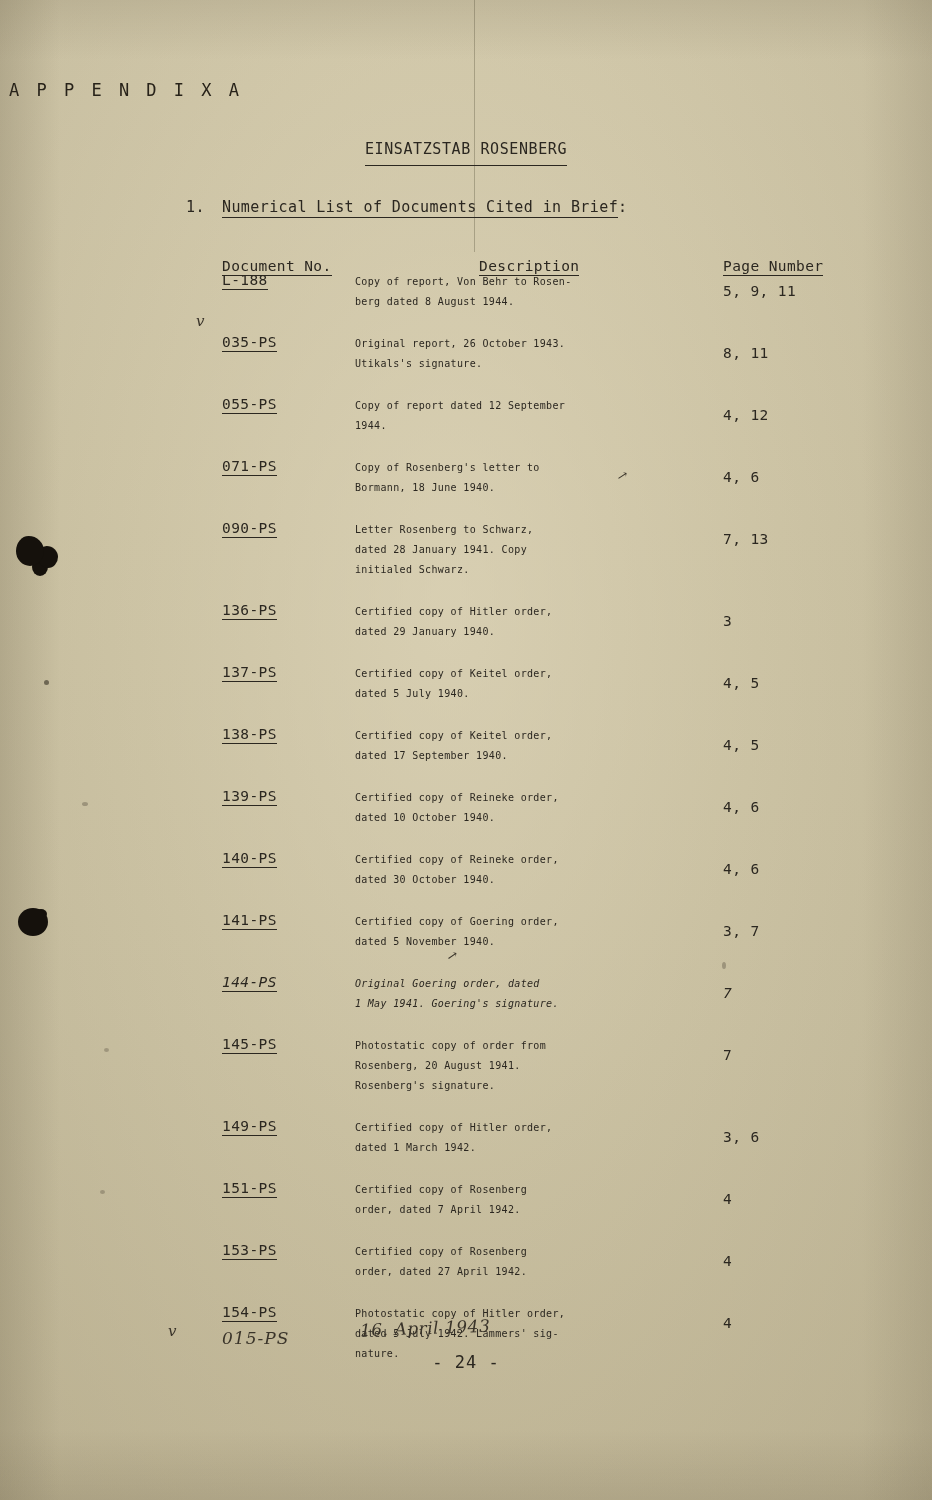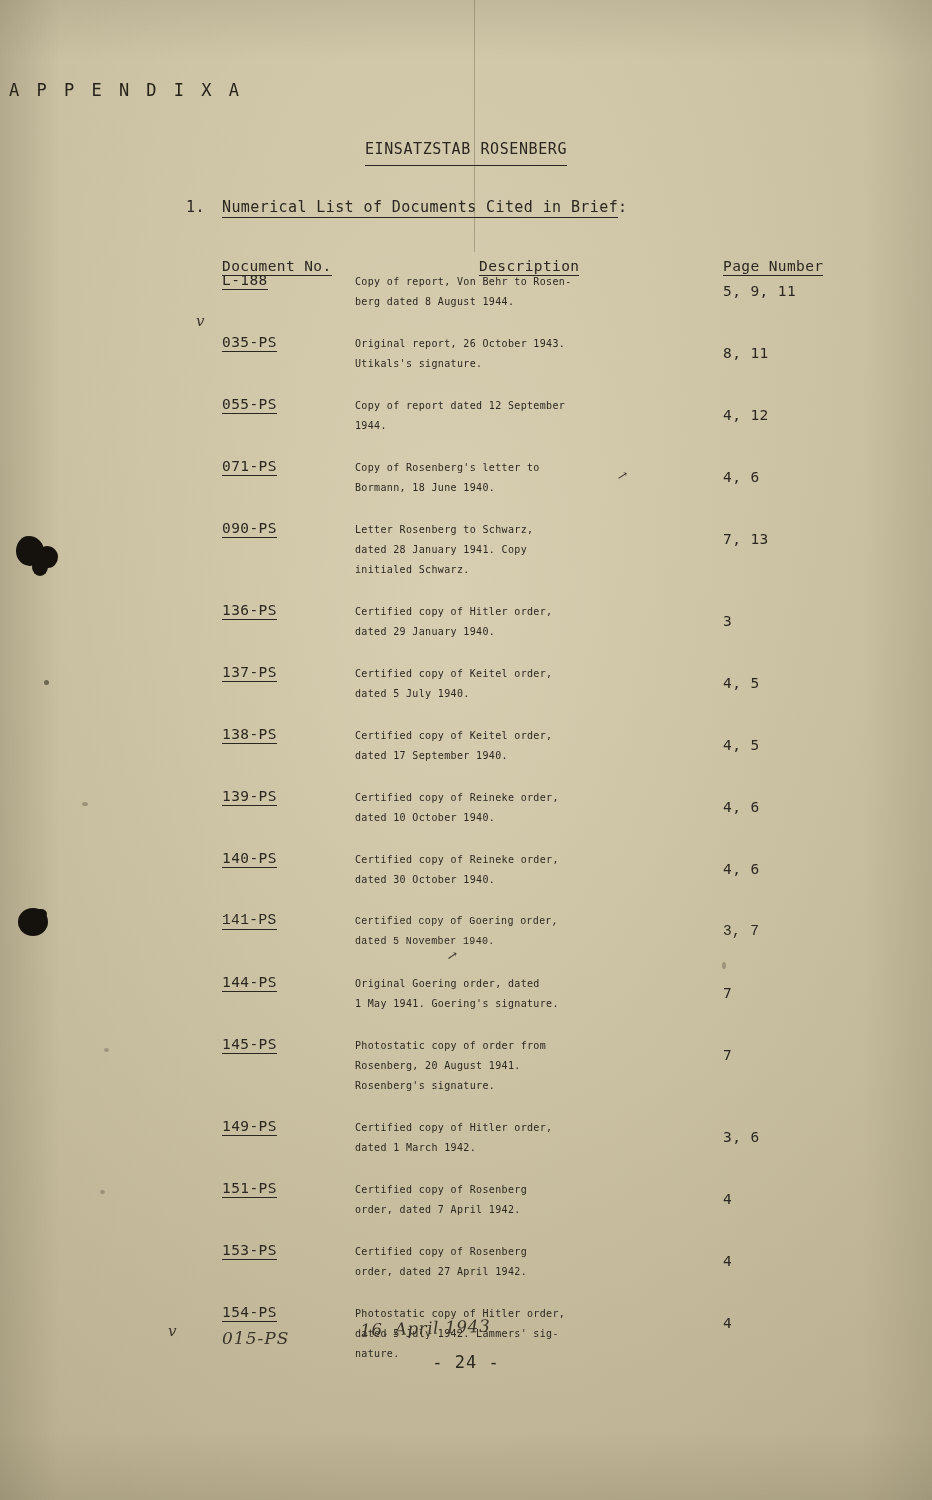--- a/index.html
+++ b/index.html
@@ -279,27 +279,27 @@
         <div class="cell-desc">Certified copy of Reineke order,
 dated 10 October 1940.</div>
         <div class="cell-page">4, 6</div>
       </div>
       <div class="row" style="height: 48px;">
         <div class="cell-doc">140-PS</div>
         <div class="cell-desc">Certified copy of Reineke order,
 dated 30 October 1940.</div>
         <div class="cell-page">4, 6</div>
       </div>
-      <div class="row" style="height: 48px; font-family: Liberation Mono, monospace;">
+      <div class="row" style="height: 48px;">
         <div class="cell-doc">141-PS</div>
         <div class="cell-desc">Certified copy of Goering order,
 dated 5 November 1940.</div>
         <div class="cell-page">3, 7</div>
       </div>
-      <div class="row" style="height: 48px;">
+      <div class="row" style="height: 48px; font-style: italic;">
         <div class="cell-doc">144-PS</div>
         <div class="cell-desc">Original Goering order, dated
 1 May 1941.  Goering's signature.</div>
         <div class="cell-page">7</div>
       </div>
       <div class="row" style="height: 68px;">
         <div class="cell-doc">145-PS</div>
         <div class="cell-desc">Photostatic copy of order from
 Rosenberg, 20 August 1941.
 Rosenberg's signature.</div>

